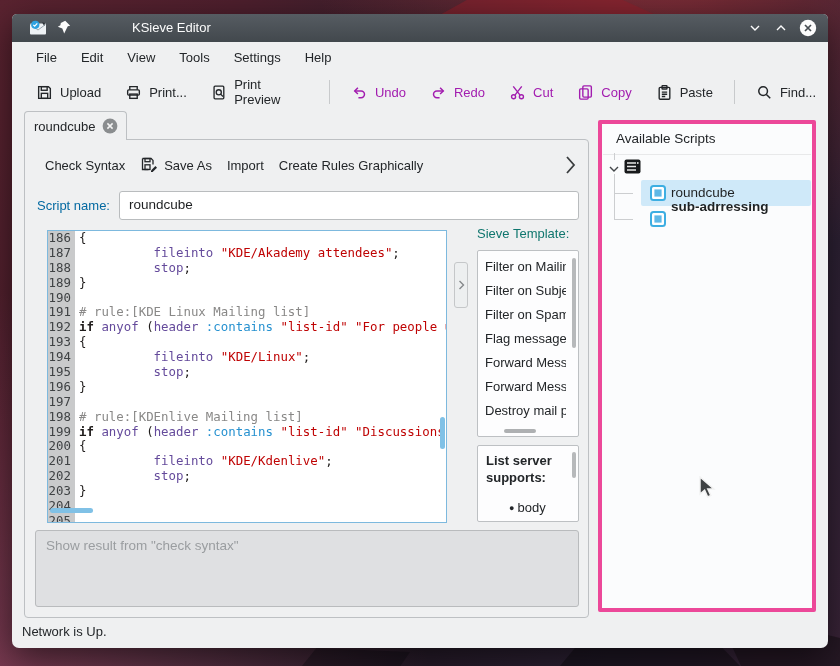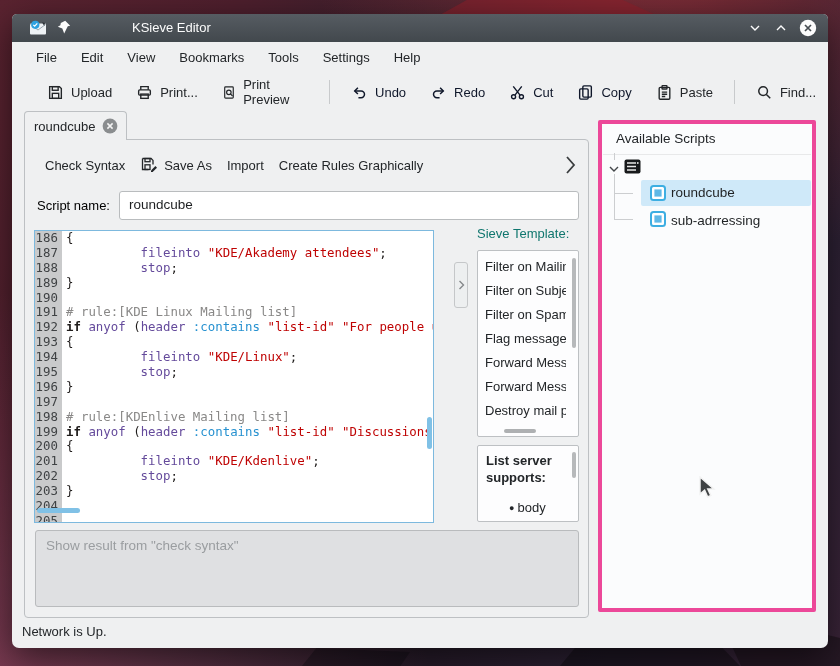--- a/index.html
+++ b/index.html
@@ -28,47 +28,47 @@
     color:#fcfcfc;font-size:13px;}
   .app-icon{position:absolute;left:17px;top:5px;width:18px;height:18px;}
   .pin-icon{position:absolute;left:45px;top:6px;width:14px;height:15px;}
   .wbtn{position:absolute;top:5px;width:18px;height:18px;}
   .wmin{right:64px;} .wmax{right:38px;} .wclose{right:11px;}
 
   .menubar{position:absolute;left:0;top:28px;right:0;height:31px;display:flex;align-items:center;
     padding-left:12px;font-size:13px;color:#232629;}
   .menu-item{padding:0 12px;line-height:31px;text-align:right;}
 
-  .toolbar{position:absolute;left:0;top:59px;right:0;height:38px;display:flex;align-items:center;padding-left:23px;}
+  .toolbar{position:absolute;left:0;top:59px;right:0;height:38px;display:flex;align-items:center;padding-left:12px;}
   .tbtn{display:flex;align-items:center;gap:7px;padding:6px 12px;font-size:13px;color:#232629;}
   .tbtn svg{width:17px;height:17px;}
-  .tbtn.disabled{color:#0f172a;}
+  .tbtn.disabled{color:#a21caf;}
   .tsep{width:1px;height:24px;background:#c8cacc;margin:0 9px;}
 
   .tab{position:absolute;left:12px;top:97px;width:103px;height:29px;z-index:3;background:#eff0f1;
     border:1px solid #bdc0c3;border-bottom:none;border-radius:4px 4px 0 0;
     display:flex;align-items:center;gap:7px;padding:0 9px;font-size:13px;color:#232629;}
   .tab-close{width:16px;height:16px;flex:none;}
 
   .frame{position:absolute;left:12px;top:125px;width:565px;height:479px;z-index:2;background:#eff0f1;
     border:1px solid #bdc0c3;border-radius:0 4px 4px 4px;}
 
   .etb{position:absolute;left:0;top:8px;right:34px;height:34px;display:flex;align-items:center;
     padding-left:20px;gap:15px;font-size:13px;color:#232629;}
   .ebtn{display:flex;align-items:center;gap:6px;white-space:nowrap;}
   .ebtn svg{width:18px;height:18px;}
   .etb-overflow{position:absolute;right:8px;top:13px;width:20px;height:24px;color:#3a3d3f;}
 
-  .script-label{position:absolute;left:12px;top:58px;font-size:13px;color:#000000;}
+  .script-label{position:absolute;left:12px;top:58px;font-size:13px;color:#0369a1;}
   .script-input{position:absolute;left:94px;top:51px;width:460px;height:29px;background:#fff;
     border:1px solid #b9bcbe;border-radius:3px;font-size:13.5px;color:#1d1f21;padding:5px 9px;
     font-family:"Liberation Sans",sans-serif;}
 
   
-  .editor{position:absolute;left:9px;top:90px;width:400px;height:293px;border:1px solid #7db9de;
+  .editor{position:absolute;left:22px;top:90px;width:400px;height:293px;border:1px solid #7db9de;
     background:linear-gradient(to right,#c9cacb 27px,#ffffff 27px);overflow:hidden;}
   .crow{display:flex;height:14.9px;font-family:"DejaVu Sans Mono",monospace;font-size:12.4px;
     line-height:14.9px;white-space:pre;}
   .cnum{width:27px;flex:none;text-align:right;padding-right:4px;color:#3f4244;}
   .ctext{flex:1;padding-left:4px;overflow:hidden;color:#1f1c1b;}
   .tk-k{font-weight:bold;color:#1f1c1b;}
   .tk-f{color:#644a9b;}
   .tk-p{color:#2691d0;}
   .tk-s{color:#bf0303;}
   .tk-c{color:#898887;}
@@ -155,21 +155,20 @@
           <circle cx="9" cy="9" r="8.2" fill="#fcfcfc"></circle>
           <path d="M6 6l6 6M12 6l-6 6" stroke="#474d52" stroke-width="1.7"></path>
         </svg>
     </span>
   </div>
 
   <div class="menubar">
     <span class="menu-item">File</span>
     <span class="menu-item">Edit</span>
     <span class="menu-item">View</span>
-    <span class="menu-item">Bookmarks</span>
     <span class="menu-item">Tools</span>
     <span class="menu-item">Settings</span>
     <span class="menu-item">Help</span>
   </div>
 
   <div class="toolbar">
     <span class="tbtn">
       <svg viewBox="0 0 16 16" fill="none" stroke="currentColor" stroke-width="1.3">
           <path d="M2.5 2.5h9.2l1.8 1.8v9.2H2.5z"></path>
           <rect x="5" y="8.8" width="6" height="4.7"></rect>
@@ -368,21 +367,21 @@
         </svg>
     </span>
     <span class="tree-label" style="left:69px;top:56px;">roundcube</span>
 
     <span class="cbx" style="left:48px;top:87px;">
       <svg viewBox="0 0 16 16">
           <rect x="1" y="1" width="14" height="14" rx="2.5" fill="#fff" stroke="#3daee2" stroke-width="2"></rect>
           <rect x="4.4" y="4.4" width="7.2" height="7.2" fill="#5fb8e6"></rect>
         </svg>
     </span>
-    <span class="tree-label" style="left:69px;top:84px;">sub-adrressing</span>
+    <span class="tree-label" style="left:69px;top:70px;font-weight:bold;">sub-adrressing</span>
   </div>
 
   <span class="status-text">Network is Up.</span>
 </div>
 
 <span class="cursor">
   <svg viewBox="0 0 20 24">
       <path d="M3 1l0 17 4.6-3.7 3 6.6 3.2-1.5-3-6.4 6 0z" fill="#3f4244" stroke="#f2f2f2" stroke-width="1.5"></path>
     </svg>
 </span>

